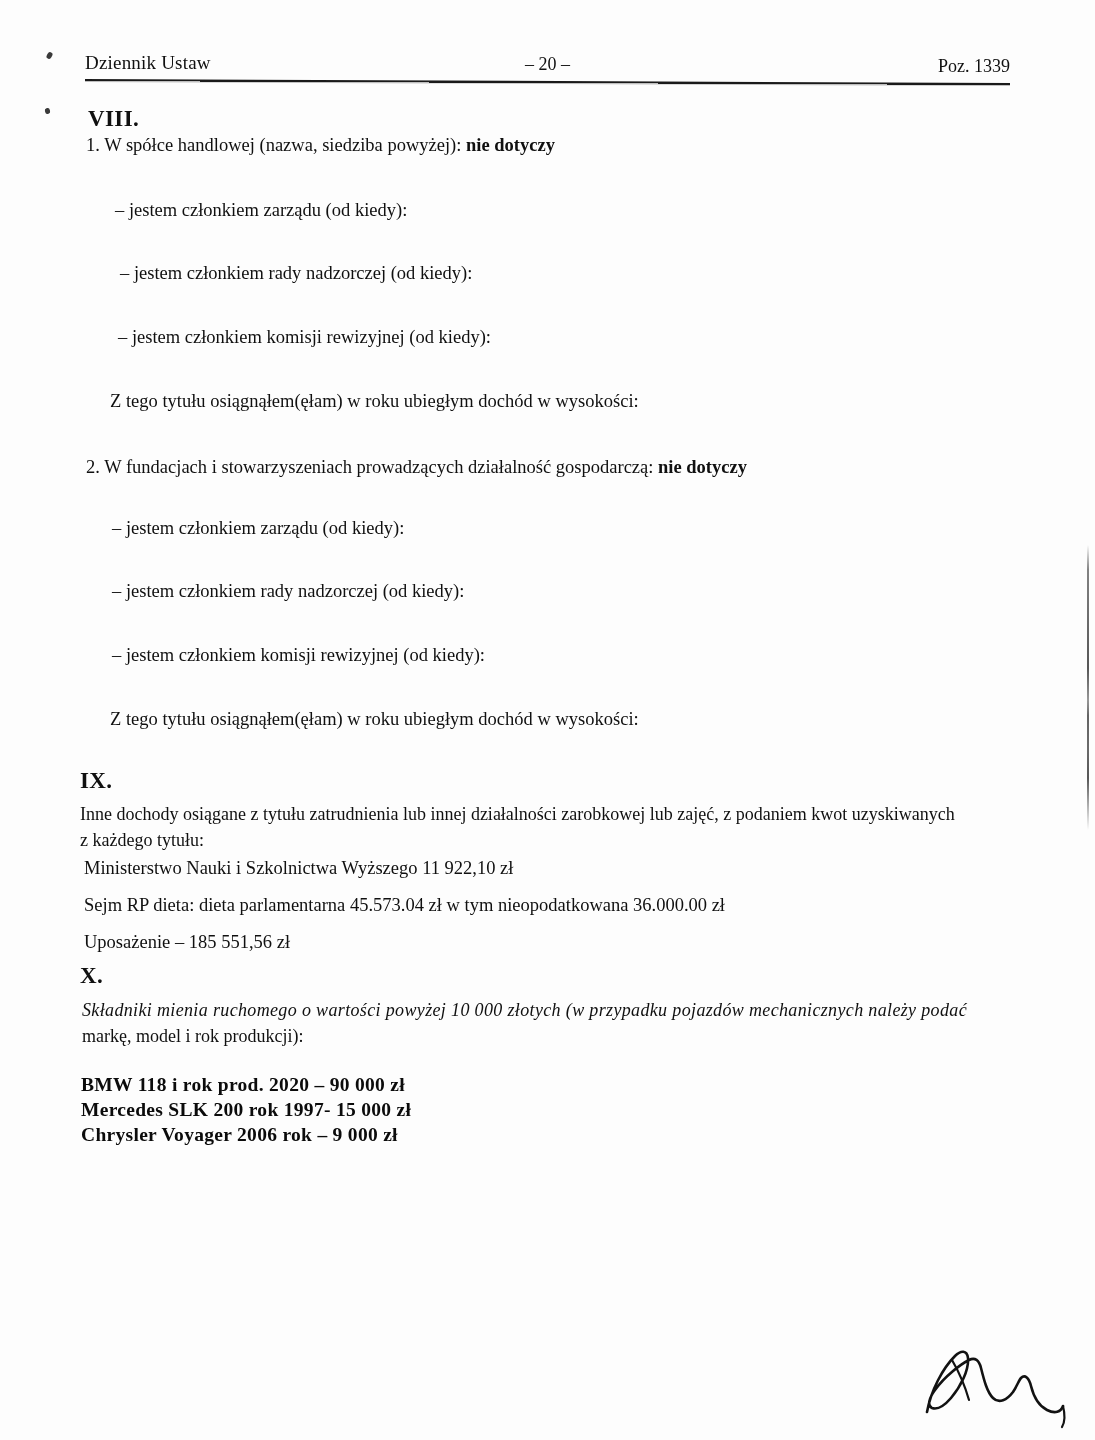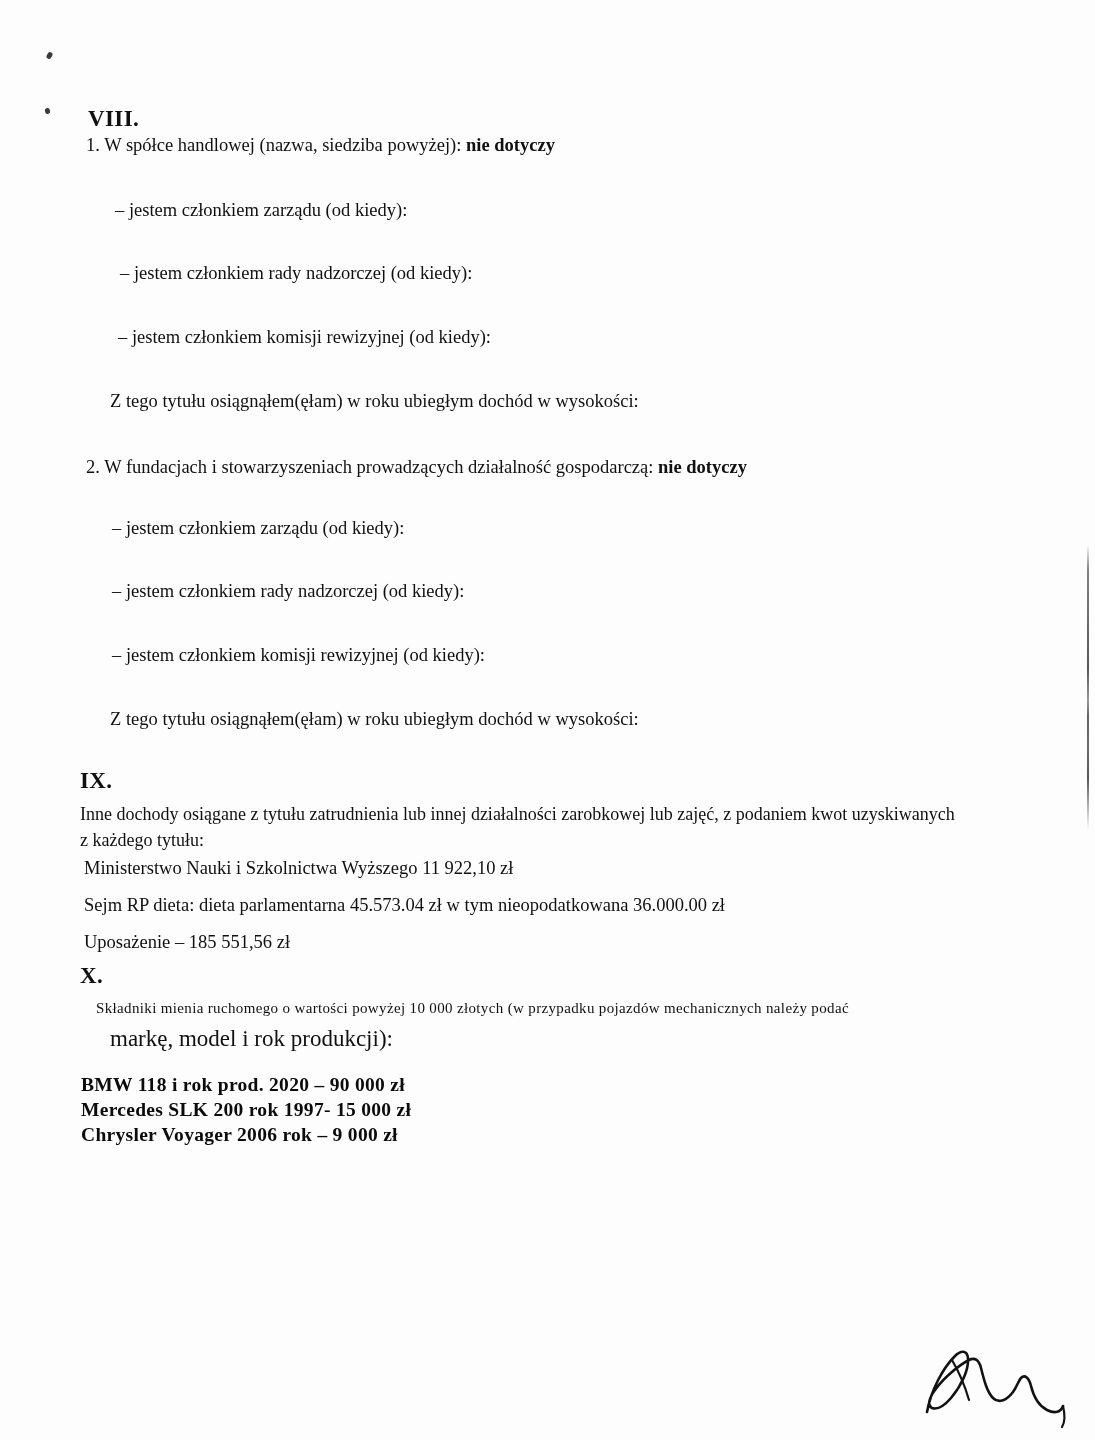--- a/index.html
+++ b/index.html
@@ -106,20 +106,26 @@
 
   .sig {
     position: absolute;
   }
 </style>
 </head>
 <body>
 
 <div id="page">
 
+  <div class="hdr">
+    <div class="hdr-left">Dziennik Ustaw</div>
+    <div class="hdr-mid">– 20 –</div>
+    <div class="hdr-right">Poz. 1339</div>
+    <div class="hdr-rule"></div>
+  </div>
 
   <div class="speck" style="left:47px; top:52px; width:5px; height:7px; transform:rotate(28deg); border-radius:40%;"></div>
   <div class="speck" style="left:45px; top:108px; width:5px; height:6px; transform:rotate(-12deg); border-radius:40%;"></div>
 
   <div class="edge-line" style="left:1087px; top:545px; height:205px;"></div>
   <div class="edge-line" style="left:1087px; top:700px; height:130px;"></div>
 
   <div class="roman" style="left:88px; top:106px;">VIII.</div>
 
   <div class="line" style="left:86px; top:135px;">
@@ -229,22 +235,22 @@
   <div class="dotrow" style="left:222px; top:843px; width:772px;">
     ......................................................................................................................................................
   </div>
 
   <div class="line" style="left:84px; top:858px;">Ministerstwo Nauki i Szkolnictwa Wyższego   11 922,10 zł</div>
   <div class="line" style="left:84px; top:895px;">Sejm RP dieta: dieta parlamentarna 45.573.04 zł w tym nieopodatkowana 36.000.00 zł</div>
   <div class="line" style="left:84px; top:932px;text-align:center;">Uposażenie – 185 551,56 zł</div>
 
   <div class="roman" style="left:80px; top:963px;">X.</div>
 
-  <div class="line" style="left:96px; top:1000px; font-size:15px; letter-spacing:.35px;">Składniki mienia ruchomego o wartości powyżej 10 000 złotych (w przypadku pojazdów mechanicznych należy podać</div>
-  <div class="line" style="left:82px; top:1026px; font-size:23px;margin-left:28px;">markę, model i rok produkcji):</div>
+  <div class="line" style="left:82px; top:1000px; font-size:18px; letter-spacing:.35px;font-style:italic;">Składniki mienia ruchomego o wartości powyżej 10 000 złotych (w przypadku pojazdów mechanicznych należy podać</div>
+  <div class="line" style="left:82px; top:1026px; font-size:18px;">markę, model i rok produkcji):</div>
 
   <div class="assets" style="left:81px; top:1072px;">
     <div>BMW 118 i rok prod. 2020 – 90 000 zł</div>
     <div>Mercedes SLK 200 rok 1997- 15 000 zł</div>
     <div>Chrysler Voyager 2006 rok – 9 000 zł</div>
   </div>
 
   <div class="sig" style="left:905px; top:1320px;">
     <svg width="180" height="110" viewBox="0 0 180 110" fill="none">
       <path d="M22 92 C26 70, 38 48, 50 36 C56 30, 62 30, 63 38 C64 50, 56 66, 46 78 C40 85, 33 90, 27 88 C22 86, 24 78, 30 70 C40 56, 56 44, 64 40 C70 37, 74 40, 76 48 C79 60, 82 72, 88 78 C94 84, 102 80, 108 72 C112 66, 114 60, 116 58 C120 54, 124 58, 126 66 C129 78, 134 86, 142 90 C150 94, 156 92, 158 86" stroke="#121212" stroke-width="2.6" stroke-linecap="round" stroke-linejoin="round"></path>

